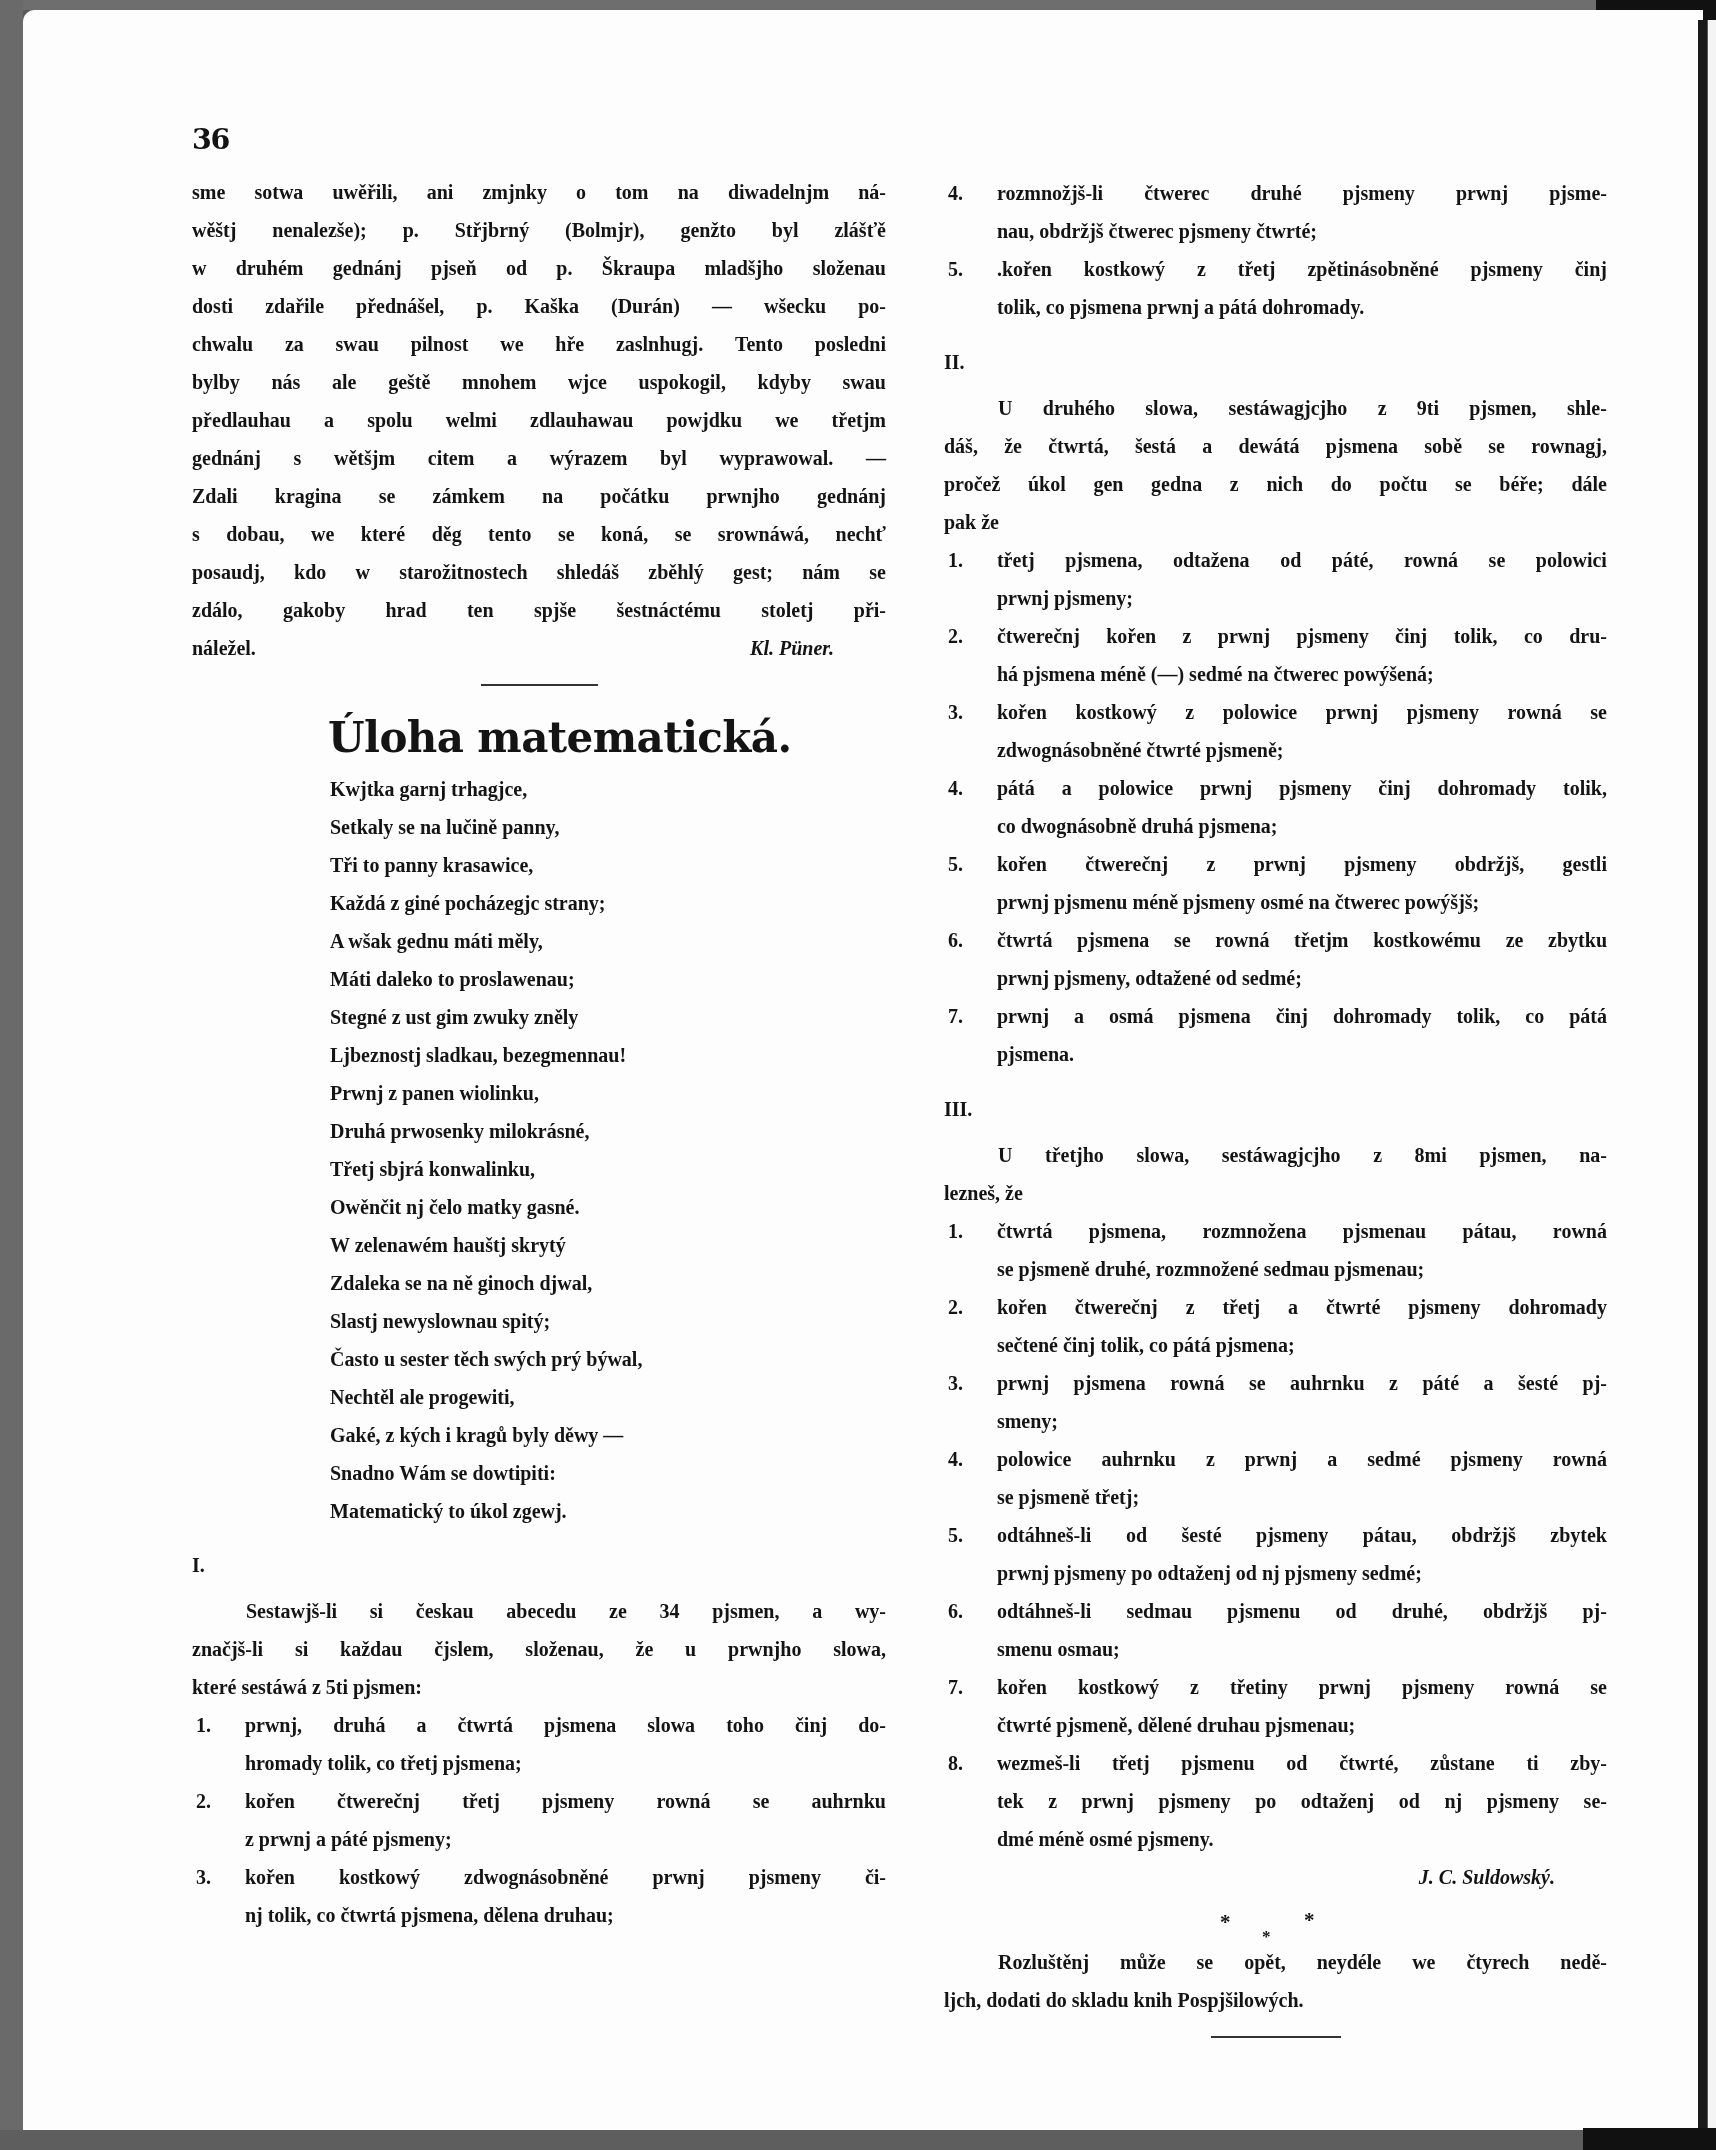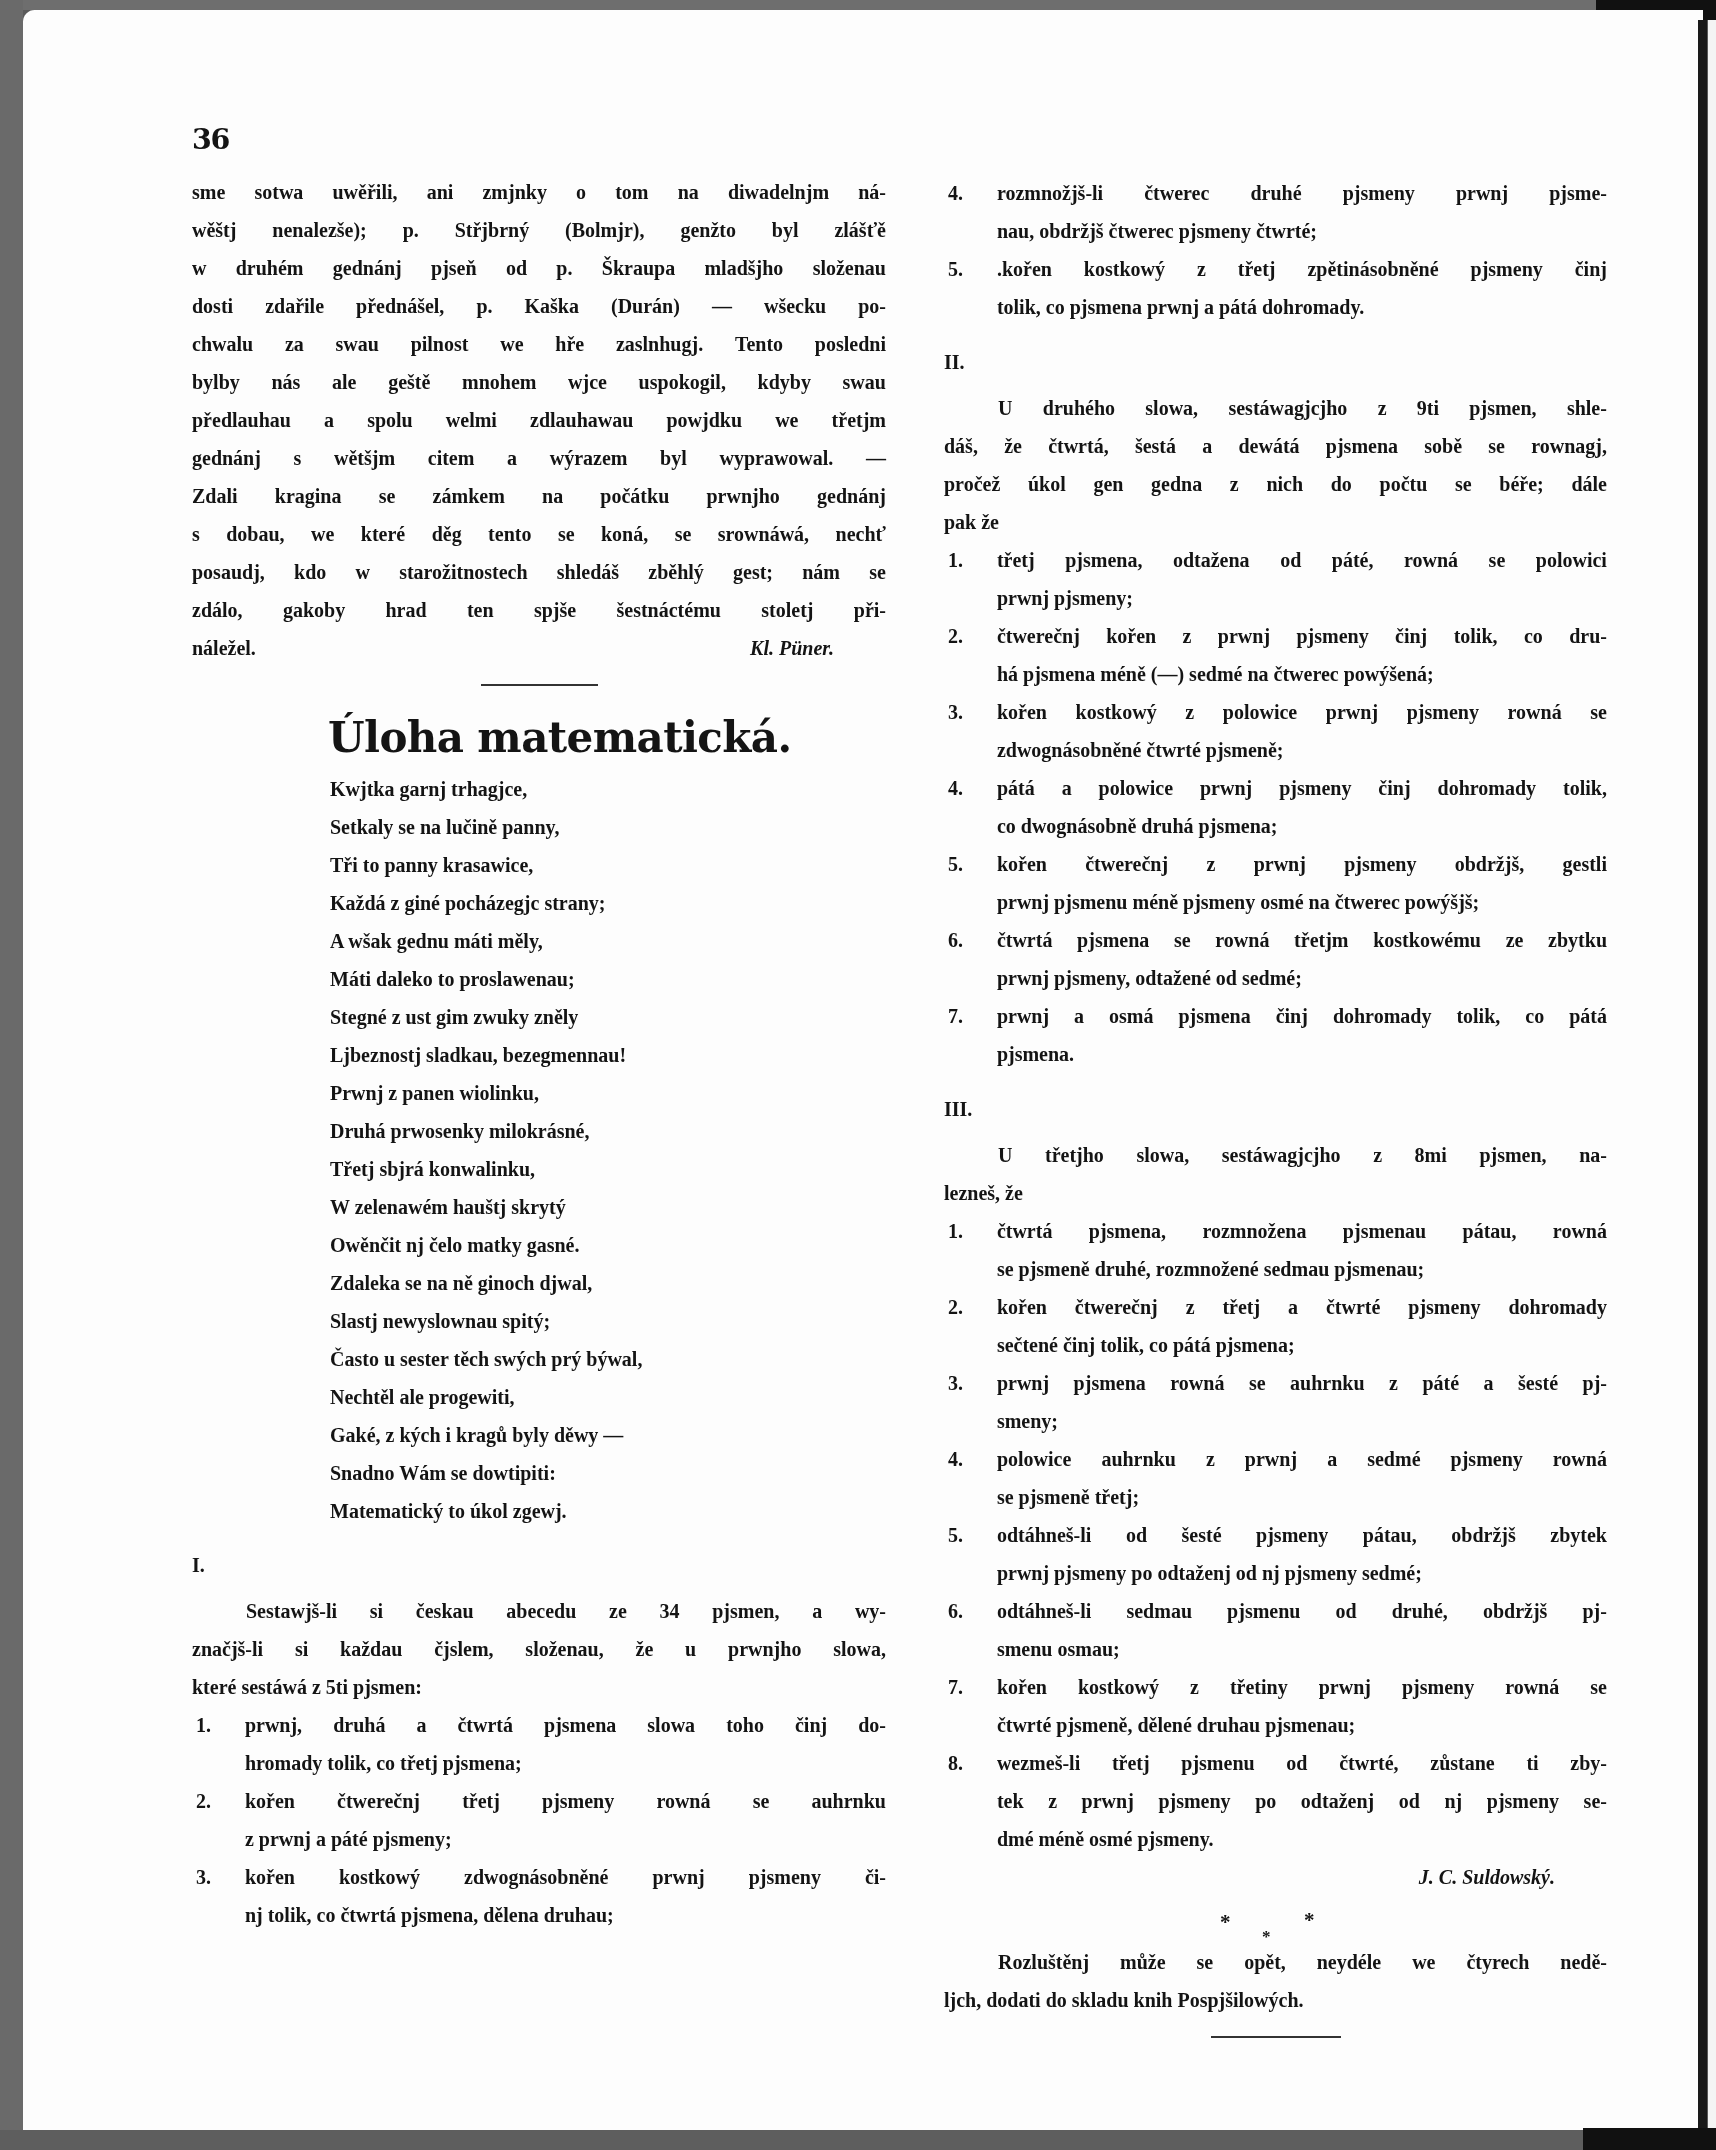--- a/index.html
+++ b/index.html
@@ -214,22 +214,22 @@
       <div class="ln">Setkaly se na lučině panny,</div>
       <div class="ln">Tři to panny krasawice,</div>
       <div class="ln">Každá z giné pocházegjc strany;</div>
       <div class="ln">A wšak gednu máti měly,</div>
       <div class="ln">Máti daleko to proslawenau;</div>
       <div class="ln">Stegné z ust gim zwuky zněly</div>
       <div class="ln">Ljbeznostj sladkau, bezegmennau!</div>
       <div class="ln">Prwnj z panen wiolinku,</div>
       <div class="ln">Druhá prwosenky milokrásné,</div>
       <div class="ln">Třetj sbjrá konwalinku,</div>
+      <div class="ln">Owěnčit nj čelo matky gasné.</div>
       <div class="ln">W zelenawém hauštj skrytý</div>
-      <div class="ln">Owěnčit nj čelo matky gasné.</div>
       <div class="ln">Zdaleka se na ně ginoch djwal,</div>
       <div class="ln">Slastj newyslownau spitý;</div>
       <div class="ln">Často u sester těch swých prý býwal,</div>
       <div class="ln">Nechtěl ale progewiti,</div>
       <div class="ln">Gaké, z kých i kragů byly děwy —</div>
       <div class="ln">Snadno Wám se dowtipiti:</div>
       <div class="ln">Matematický to úkol zgewj.</div>
     </div>
 
   <div class="roman roman-first">I.</div>

